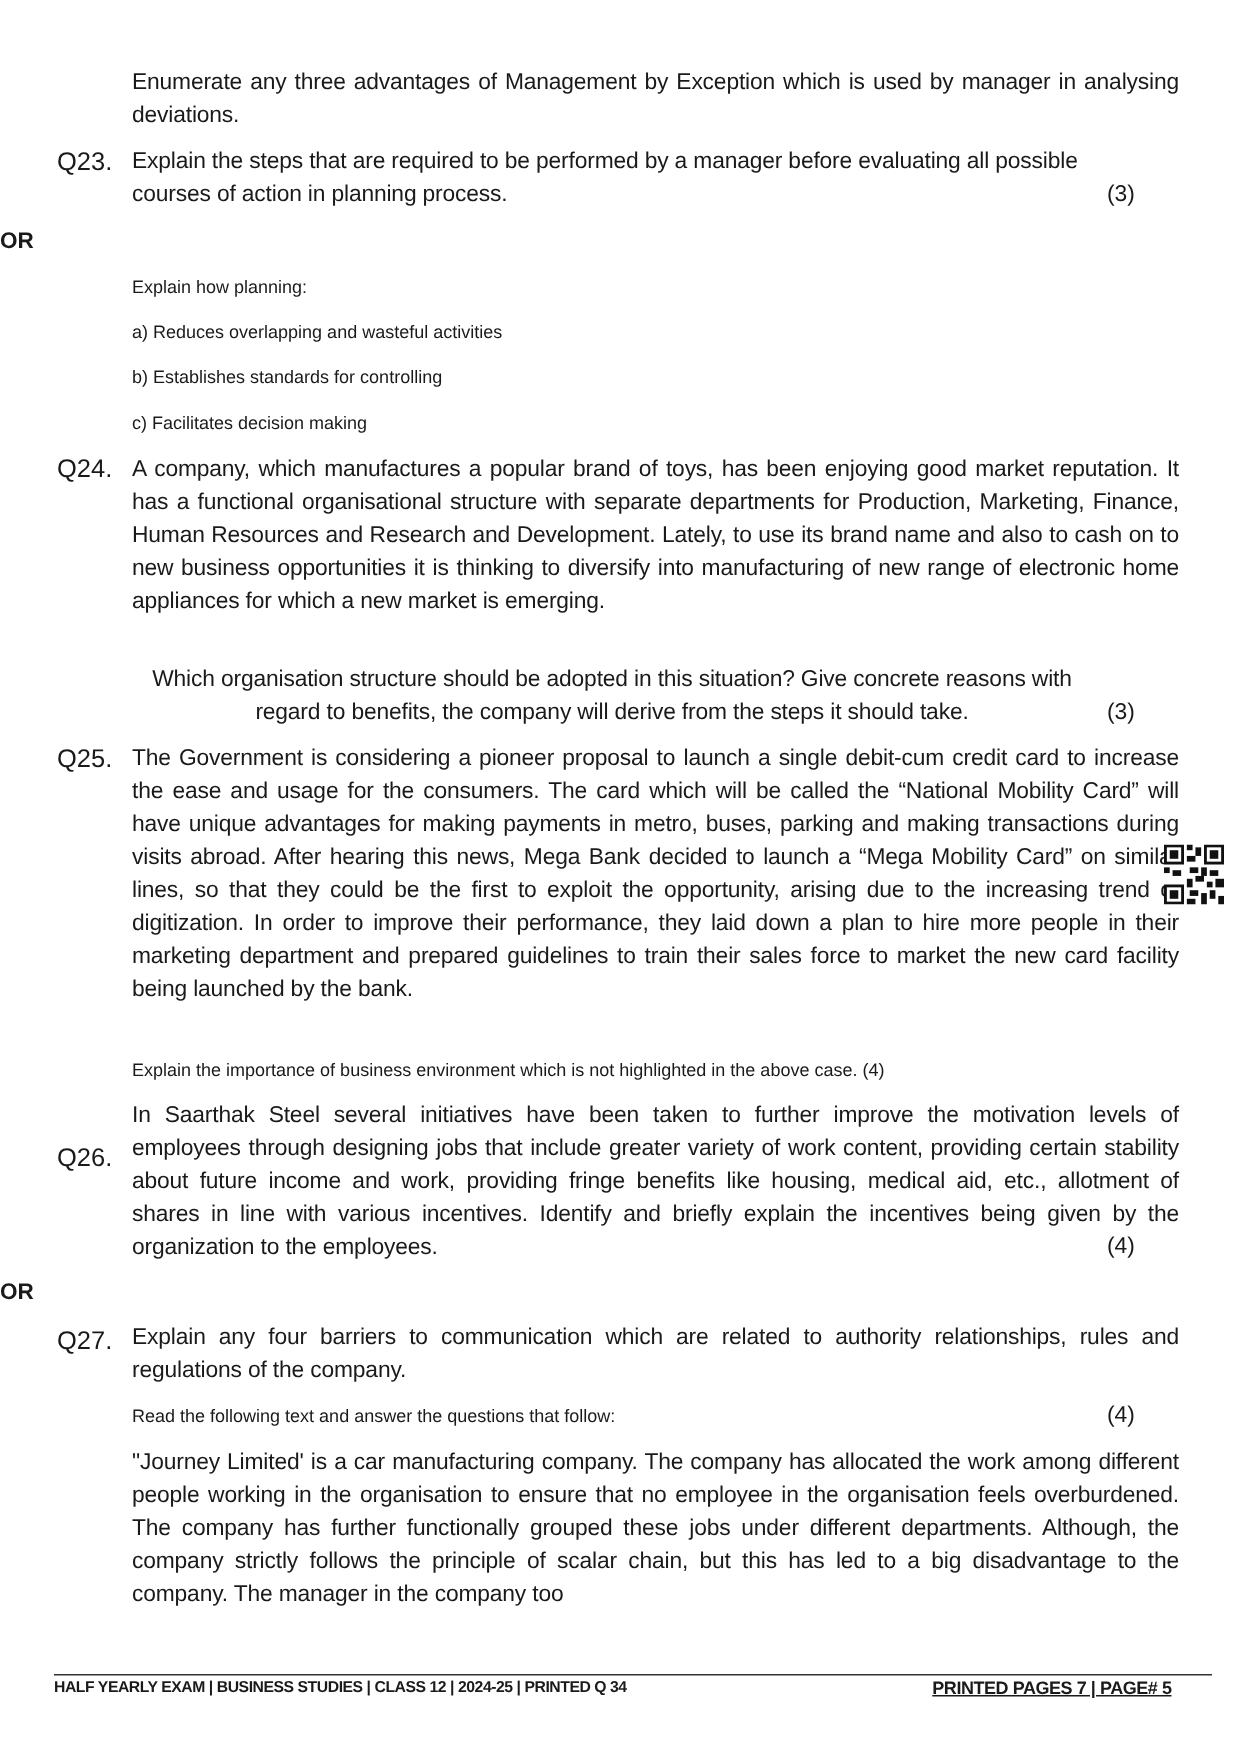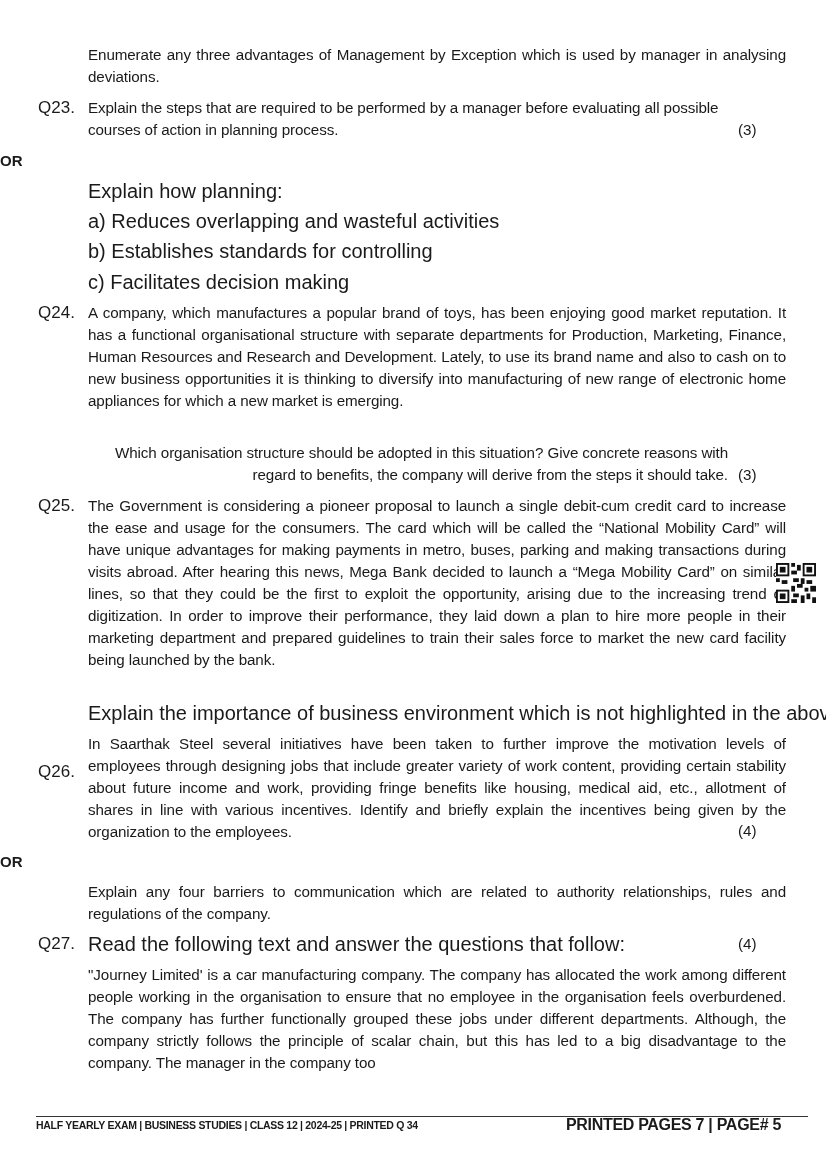--- a/index.html
+++ b/index.html
@@ -44,21 +44,21 @@
       position: absolute;
       left: 0;
       width: 826px;
       font-weight: bold;
       font-size: 15px;
       line-height: 22px;
     }
     .line {
       position: absolute;
       left: 88px;
-      font-size: 20px;
+      font-size: 12px;
       line-height: 22px;
       white-space: nowrap;
     }
     .footer-rule {
       position: absolute;
       left: 36px;
       top: 1116px;
       width: 772px;
       height: 1px;
       background: #333;
@@ -69,24 +69,25 @@
       top: 1118px;
       font-size: 10.5px;
       font-weight: bold;
       letter-spacing: -0.3px;
       line-height: 14px;
     }
     .footer-right {
       position: absolute;
       right: 45px;
       top: 1118px;
-      font-size: 16px;
+      font-size: 12px;
       font-weight: bold;
       letter-spacing: -0.3px;
       line-height: 14px;
+      text-decoration: underline;
     }
     .qr {
       position: absolute;
       left: 776px;
       top: 563px;
       width: 40px;
       height: 40px;
     }
   </style>
 </head>
@@ -102,21 +103,21 @@
   </div>
   <div class="marks" style="top:119px; left:738px;">(3)</div>
   <div class="or" style="top:150px;">OR</div>
   <div class="line" style="top:180px;">Explain how planning:</div>
   <div class="line" style="top:210px;">a) Reduces overlapping and wasteful activities</div>
   <div class="line" style="top:240px;">b) Establishes standards for controlling</div>
   <div class="line" style="top:271px;">c) Facilitates decision making</div>
 
   <div class="qnum" style="top:302px;">Q24.</div>
   <div class="block" style="top:302px;">A company, which manufactures a popular brand of toys, has been enjoying good market reputation. It has a functional organisational structure with separate departments for Production, Marketing, Finance, Human Resources and Research and Development. Lately, to use its brand name and also to cash on to new business opportunities it is thinking to diversify into manufacturing of new range of electronic home appliances for which a new market is emerging.</div>
-  <div class="block" style="top:442px; width:640px; text-align:right;">Which organisation structure should be adopted in this situation? Give concrete reasons with regard to benefits, the company will derive from the steps it should take.</div>
+  <div class="block" style="top:442px; width:640px; text-align:center;">Which organisation structure should be adopted in this situation? Give concrete reasons with regard to benefits, the company will derive from the steps it should take.</div>
   <div class="marks" style="top:464px; left:738px;">(3)</div>
 
   <div class="qnum" style="top:495px;">Q25.</div>
   <div class="block" style="top:495px;">The Government is considering a pioneer proposal to launch a single debit-cum credit card to increase the ease and usage for the consumers. The card which will be called the “National Mobility Card” will have unique advantages for making payments in metro, buses, parking and making transactions during visits abroad. After hearing this news, Mega Bank decided to launch a “Mega Mobility Card” on similar lines, so that they could be the first to exploit the opportunity, arising due to the increasing trend of digitization. In order to improve their performance, they laid down a plan to hire more people in their marketing department and prepared guidelines to train their sales force to market the new card facility being launched by the bank.</div>
   <div class="line" style="top:702px;">Explain the importance of business environment which is not highlighted in the above case. (4)</div>
 
   <svg class="qr" viewBox="0 0 21 21">
     <rect x="0" y="0" width="21" height="21" fill="#fff"></rect>
     <rect x="0" y="0" width="7" height="7" fill="#111"></rect>
       <rect x="1" y="1" width="5" height="5" fill="#fff"></rect>
@@ -147,21 +148,21 @@
   </svg>
 
   <div class="qnum" style="top:733px;margin-top:28px;">Q26.</div>
   <div class="block" style="top:733px;">
     <span>In Saarthak Steel several initiatives have been taken to further improve the motivation levels of employees through designing jobs that include greater variety of work content, providing certain stability about future income and work, providing fringe benefits like housing, medical aid, etc., allotment of shares in line with various incentives. Identify and briefly explain the incentives being given by the organization to the employees.</span>
   </div>
   <div class="marks" style="top:820px; left:738px;">(4)</div>
   <div class="or" style="top:851px;">OR</div>
   <div class="block" style="top:881px;">Explain any four barriers to communication which are related to authority relationships, rules and regulations of the company.</div>
 
-  <div class="qnum" style="top:933px;text-align:right;">Q27.</div>
+  <div class="qnum" style="top:883px;text-align:right;">Q27.</div>
   <div class="line" style="top:933px;">Read the following text and answer the questions that follow:</div>
   <div class="marks" style="top:933px; left:738px;">(4)</div>
   <div class="block" style="top:964px;">"Journey Limited' is a car manufacturing company. The company has allocated the work among different people working in the organisation to ensure that no employee in the organisation feels overburdened. The company has further functionally grouped these jobs under different departments.  Although, the company strictly follows the principle of scalar chain, but this has led to a big disadvantage to the company. The manager in the company too</div>
 
   <div class="footer-rule"></div>
   <div class="footer-left">HALF YEARLY EXAM | BUSINESS STUDIES | CLASS 12 | 2024-25 | PRINTED Q 34</div>
   <div class="footer-right">PRINTED PAGES 7 | PAGE# 5</div>
 </div>
 
 </body></html>

